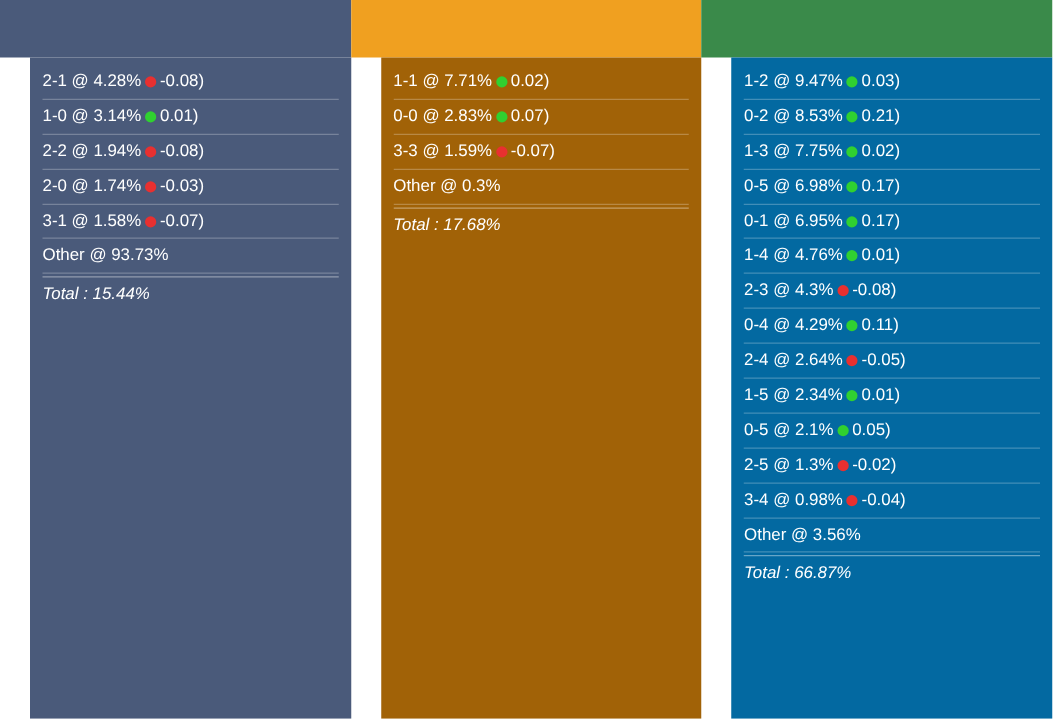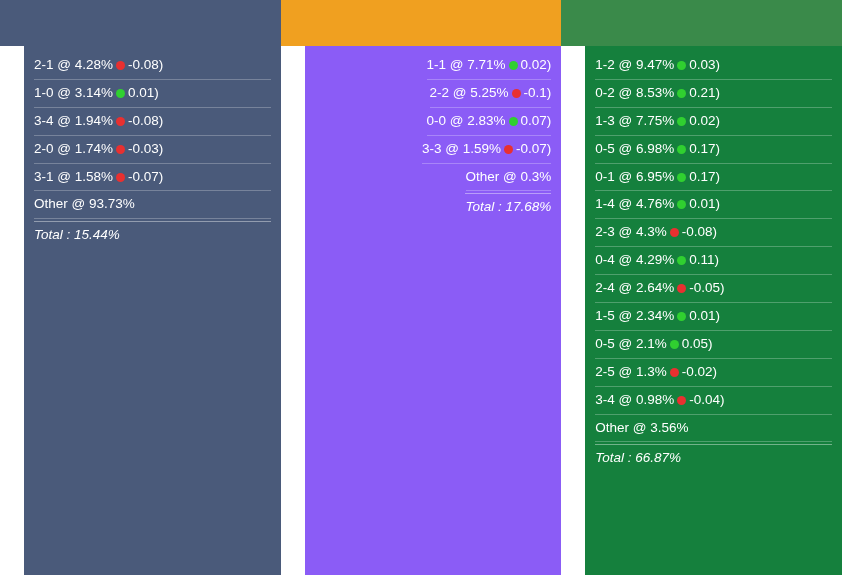--- a/index.html
+++ b/index.html
@@ -56,27 +56,26 @@
       margin-left: 24px;
     }
 
     .col-fulham {
       width: 33.33%;
       background-color: #4a5a7a;
     }
 
     .col-draw {
       width: 33.33%;
-      background-color: #8b5cf6;
-      align-items: flex-end;
+      background-color: #a16207;
     }
 
     .col-manchester {
       width: 33.34%;
-      background-color: #15803d;
+      background-color: #0369a1;
     }
 
     .row-item {
       display: flex;
       align-items: center;
       color: white;
       padding: 4px 0;
       border-bottom: 1px solid rgba(255,255,255,0.25);
       font-size: 13.5px;
       line-height: 1.4;
@@ -127,21 +126,21 @@
         <span>2-1 @ 4.28% </span>
         <span class="dot dot-red"></span>
         <span> -0.08)</span>
       </div>
       <div class="row-item">
         <span>1-0 @ 3.14% </span>
         <span class="dot dot-green"></span>
         <span> 0.01)</span>
       </div>
       <div class="row-item">
-        <span>3-4 @ 1.94% </span>
+        <span>2-2 @ 1.94% </span>
         <span class="dot dot-red"></span>
         <span> -0.08)</span>
       </div>
       <div class="row-item">
         <span>2-0 @ 1.74% </span>
         <span class="dot dot-red"></span>
         <span> -0.03)</span>
       </div>
       <div class="row-item">
         <span>3-1 @ 1.58% </span>
@@ -150,25 +149,20 @@
       </div>
       <div class="row-item">Other @ 93.73%</div>
       <div class="row-item total">Total : 15.44%</div>
     </div>
 
   <div class="column col-draw" id="draw-col">
       <div class="row-item">
         <span>1-1 @ 7.71% </span>
         <span class="dot dot-green"></span>
         <span> 0.02)</span>
-      </div>
-      <div class="row-item">
-        <span>2-2 @ 5.25% </span>
-        <span class="dot dot-red"></span>
-        <span> -0.1)</span>
       </div>
       <div class="row-item">
         <span>0-0 @ 2.83% </span>
         <span class="dot dot-green"></span>
         <span> 0.07)</span>
       </div>
       <div class="row-item">
         <span>3-3 @ 1.59% </span>
         <span class="dot dot-red"></span>
         <span> -0.07)</span>

